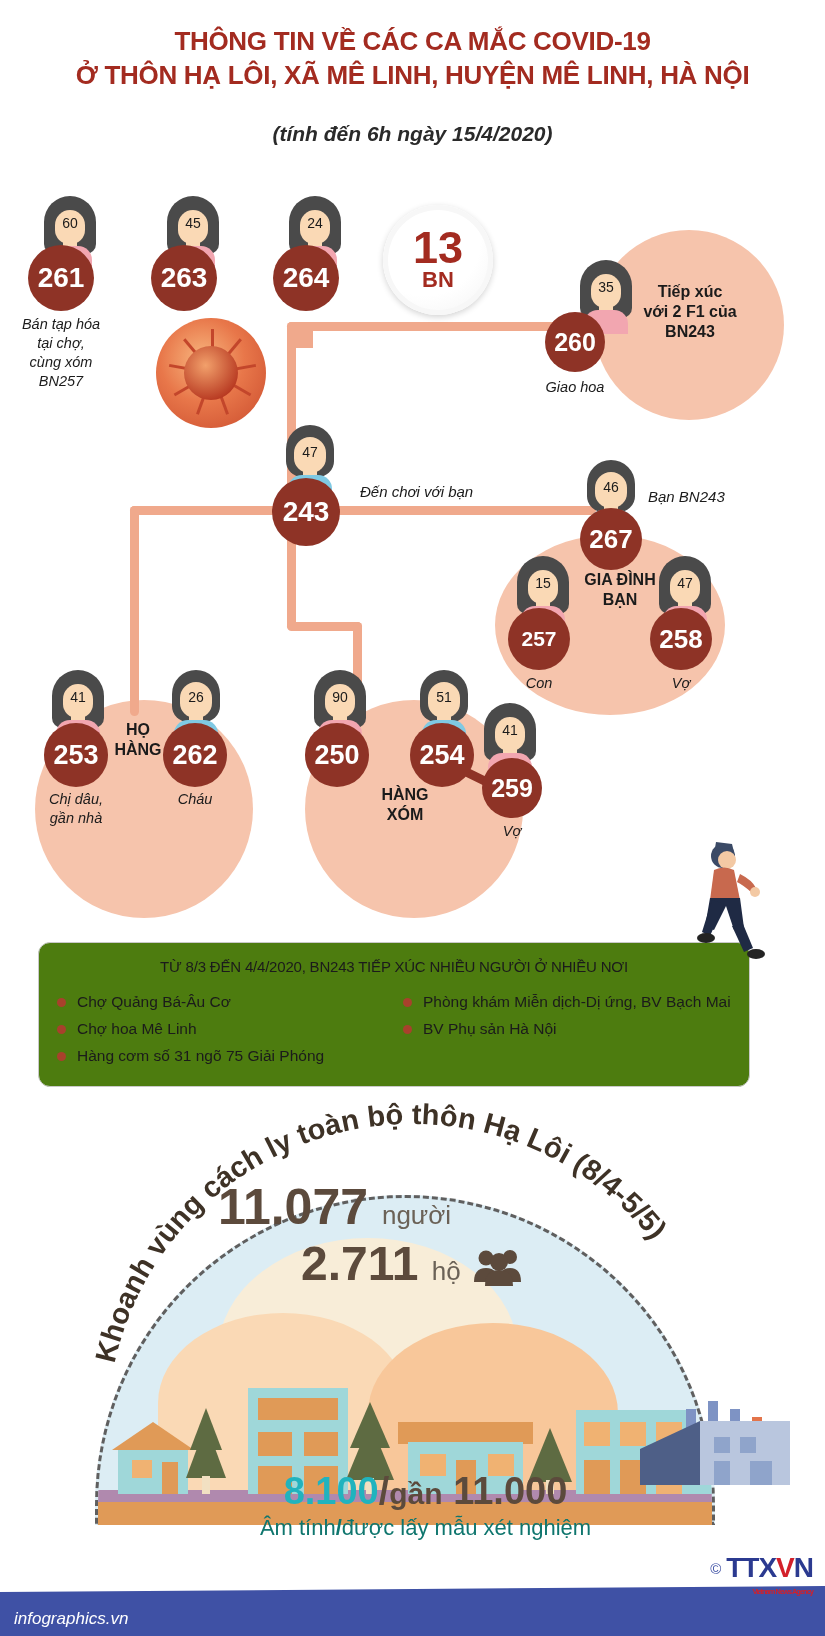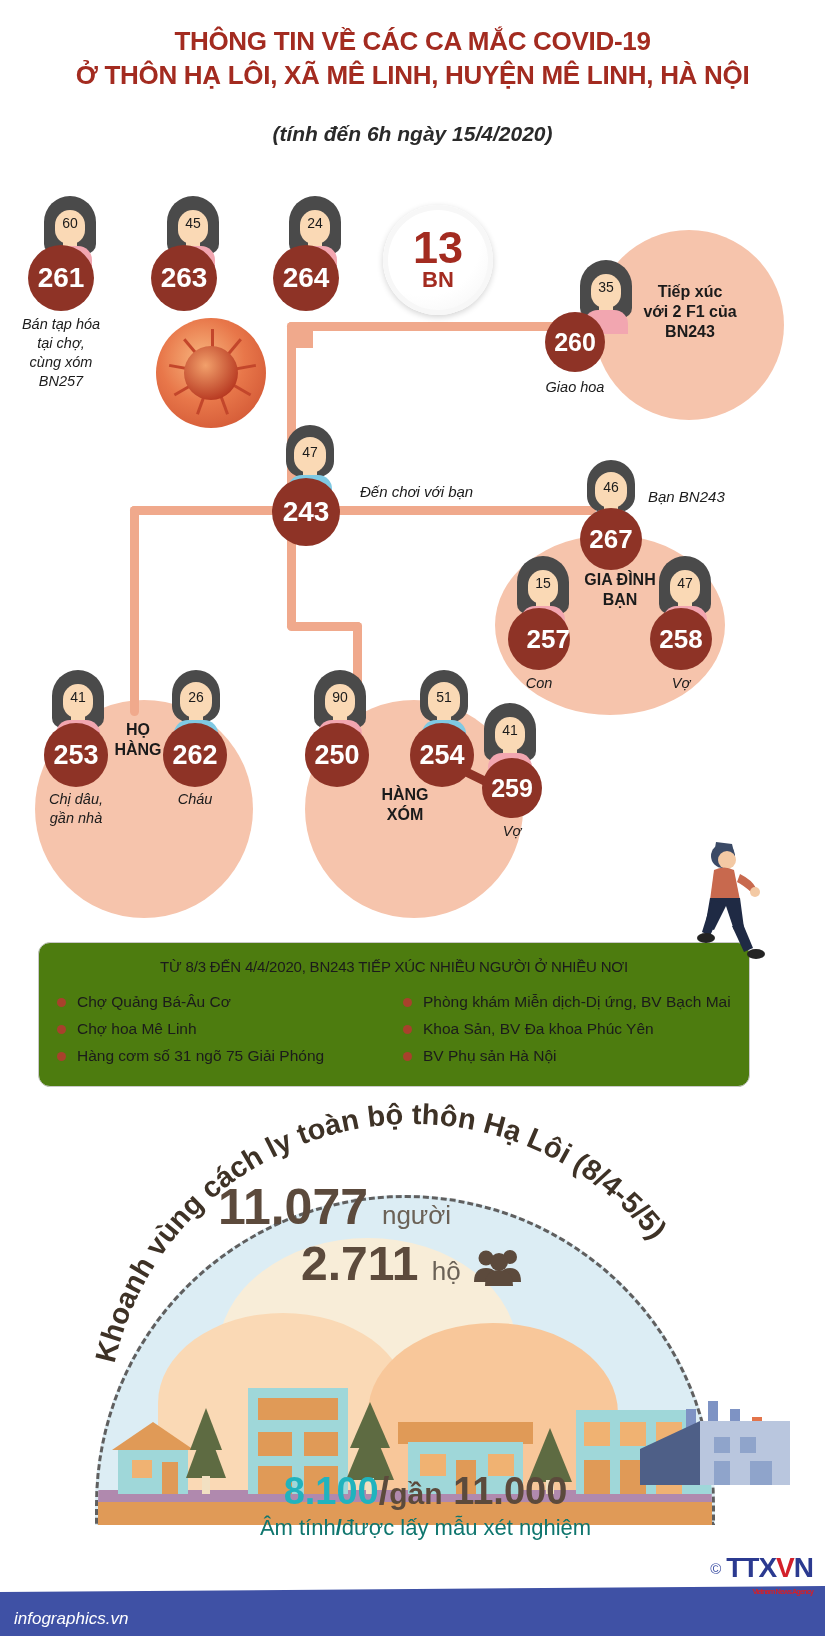--- a/index.html
+++ b/index.html
@@ -324,21 +324,21 @@
   </div>
   <div class="cap" style="left:648px; top:487px; width:110px; text-align:left; font-size:15px;">Bạn BN243</div>
 
   <div class="person female" style="left:513px; top:556px;">
     <div class="hair"></div>
     <div class="face"></div>
     <div class="neck"></div>
     <div class="body"></div>
     <div class="age">15</div>
   </div>
-  <div class="case-circle" style="left:508px; top:608px; width:62px; height:62px; font-size:26px;justify-content:flex-end;">
+  <div class="case-circle" style="left:508px; top:608px; width:62px; height:62px; font-size:21px;">
     <span>257</span>
   </div>
   <div class="cap" style="left:508px; top:674px; width:62px;">Con</div>
 
   <div class="person female" style="left:655px; top:556px;">
     <div class="hair"></div>
     <div class="face"></div>
     <div class="neck"></div>
     <div class="body"></div>
     <div class="age">47</div>
@@ -429,21 +429,20 @@
   <div class="infobox">
     <div class="head">TỪ 8/3 ĐẾN 4/4/2020, BN243 TIẾP XÚC NHIỀU NGƯỜI Ở NHIỀU NƠI</div>
     <div class="cols">
       <ul class="col">
         <li>Chợ Quảng Bá-Âu Cơ</li>
         <li>Chợ hoa Mê Linh</li>
         <li>Hàng cơm số 31 ngõ 75 Giải Phóng</li>
       </ul>
       <ul class="col">
         <li>Phòng khám Miễn dịch-Dị ứng, BV Bạch Mai</li>
-        <li>Khoa Sản, BV Đa khoa Phúc Yên</li>
         <li>BV Phụ sản Hà Nội</li>
       </ul>
     </div>
   </div>
 
   <div class="q-wrap">
 
     <svg class="arc-text" viewBox="0 0 825 300">
       <defs>
         <path id="arcpath" d="M 110 300 A 305 305 0 0 1 715 300" fill="none"></path>

